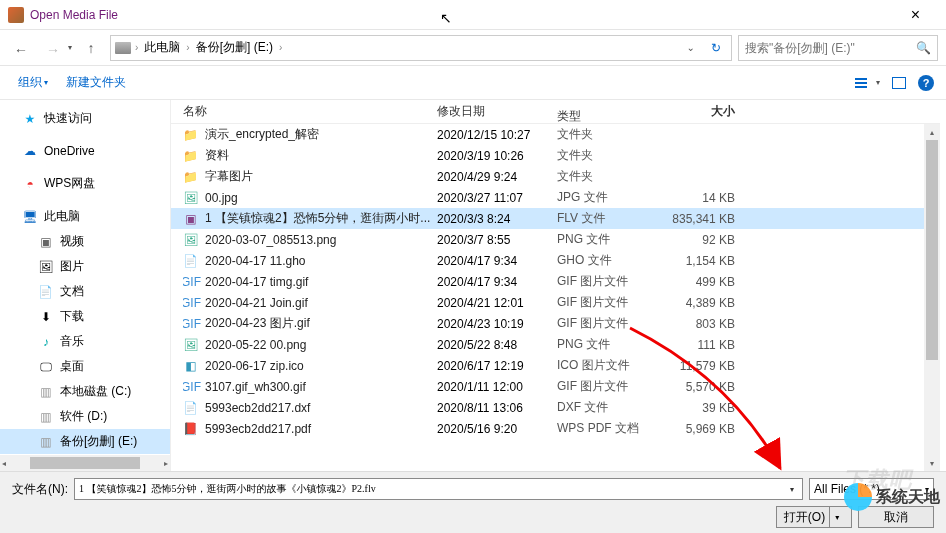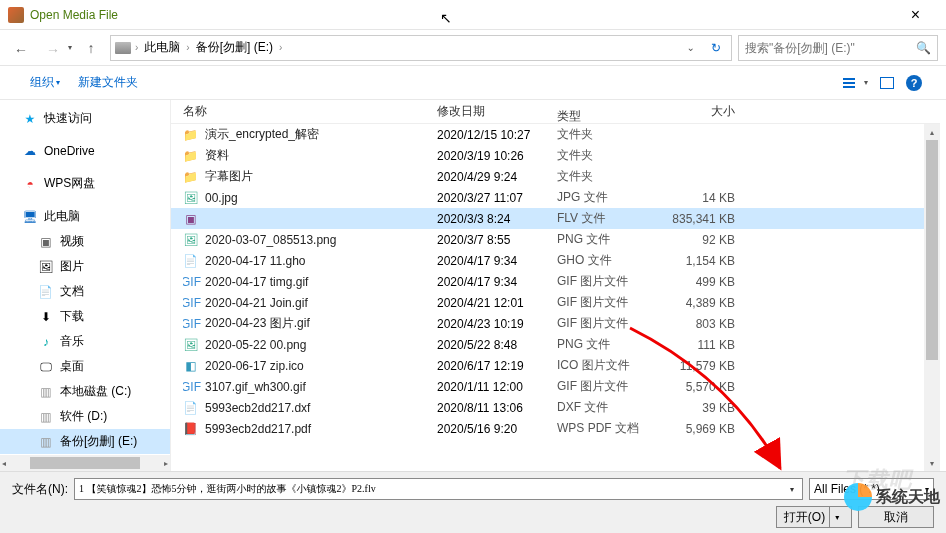--- a/index.html
+++ b/index.html
@@ -1,38 +1,38 @@
 <!DOCTYPE html>
 <html><head>
 <meta charset="utf-8">
 <style>
 * { box-sizing: border-box; margin: 0; padding: 0; font-family: "Microsoft YaHei", "Segoe UI", sans-serif; font-size: 12px; }
 body { width: 946px; height: 533px; background: #fff; position: relative; overflow: hidden; }
 
 .titlebar { height: 30px; display: flex; align-items: center; padding: 0 8px; border-bottom: 1px solid #e5e5e5; }
 .titlebar .app-icon { width: 16px; height: 16px; margin-right: 6px; background: linear-gradient(135deg,#d63,#963); border-radius:2px; }
-.titlebar .title { flex: 1; font-size: 12px; color: #4d7c0f; }
+.titlebar .title { flex: 1; font-size: 12px; color: #701a75; }
 .titlebar .close { width: 45px; text-align: center; font-size: 16px; color: #000; cursor: pointer; }
 
 .navbar { height: 36px; display: flex; align-items: center; padding: 0 8px; gap: 6px; border-bottom: 1px solid #e5e5e5; }
 .nav-btn { width: 26px; height: 26px; display:flex; align-items:center; justify-content:center; color:#555; font-size:14px; cursor:pointer; border-radius:2px; }
 .nav-btn.disabled { color:#bbb; }
 .nav-dd { font-size:8px; color:#555; margin-left:-4px; }
 .addr { flex:1; display:flex; align-items:center; height:26px; border:1px solid #ccc; padding:0 4px; gap:4px; background:#fff; }
 .addr .disk-icon { width:16px; height:12px; background:linear-gradient(#bbb,#888); border-radius:1px; }
 .addr .sep { color:#888; font-size:10px; }
 .addr .crumb { color:#000; padding: 2px 2px; cursor:pointer; }
 .addr .spacer { flex:1; }
 .addr .dd { color:#555; font-size:10px; padding:0 6px; cursor:pointer; }
 .addr .refresh { color:#0066cc; padding:0 6px; cursor:pointer; }
 .search { width:200px; height:26px; border:1px solid #ccc; display:flex; align-items:center; padding:0 6px; background:#fff; }
 .search input { flex:1; border:none; outline:none; color:#888; font-size:12px; background:transparent; }
 .search .sicon { color:#555; cursor:pointer; }
 
-.toolbar { height: 34px; display:flex; align-items:center; padding:0 24px; gap:6px; border-bottom:1px solid #e8e8e8; background:#fff; }
+.toolbar { height: 34px; display:flex; align-items:center; padding:0 12px; gap:6px; border-bottom:1px solid #e8e8e8; background:#fff; }
 .toolbar .tb-item { color:#0066cc; padding:4px 6px; cursor:pointer; display:flex; align-items:center; gap:2px;}
 .toolbar .tb-item .tri { font-size:8px; }
 .toolbar .tb-spacer { flex:1; }
 .toolbar .tb-icon { width:26px; height:22px; display:flex; align-items:center; justify-content:center; color:#0066cc; cursor:pointer; }
 .tb-icon.view { position:relative; }
 .tb-icon.view::before { content:""; width:12px; height:10px; background:repeating-linear-gradient(#0066cc,#0066cc 2px,transparent 2px,transparent 4px); }
 .tb-icon.pane::before { content:""; width:12px; height:10px; border:1px solid #0066cc; background:linear-gradient(90deg,transparent 50%,#0066cc 50%,#0066cc 52%,transparent 52%); }
 
 .main { position:absolute; top:100px; bottom:62px; left:0; right:6px; display:flex; }
 .sidebar { width:170px; padding:6px 0; overflow:hidden; background:#fff; }
@@ -49,21 +49,21 @@
 .ic-video { color:#666; }
 .ic-doc{ color:#555; }
 .side-item .si-label { color:#000; }
 .side-scroll { position:absolute; left:0; bottom:0; width:170px; height:16px; background:#f1f1f1; display:flex; align-items:center; justify-content:space-between; padding:0 2px;}
 .side-scroll .thumb { height:12px; background:#c1c1c1; width:110px; margin:0 auto; }
 .side-scroll .arrow { font-size:8px; color:#666; }
 
 .filepane { flex:1; display:flex; flex-direction:column; background:#fff; border-left:1px solid #eee; }
 .cols { display:flex; height:24px; align-items:center; border-bottom:1px solid #eee; padding-left:12px; }
 .col { color:#333; font-size:12px; padding-right:8px; }
-.col.name { width:254px; } .col.date { width:120px; } .col.type { width:104px;margin-top:9px; } .col.size{ width:102px; text-align:right; padding-right:28px;}
+.col.name { width:254px; } .col.date { width:120px; } .col.type { width:104px;margin-top:9px; } .col.size{ width:102px; text-align:right; padding-right:28px;font-weight:bold;}
 
 .rows { flex:1; overflow:hidden; position:relative; }
 .row { display:flex; align-items:center; height:21px; padding-left:12px; cursor:pointer; }
 .row.selected { background:#cde8ff; }
 .row .c { color:#222; font-size:12px; white-space:nowrap; overflow:hidden; text-overflow:ellipsis; }
 .row .c.name { width:254px; display:flex; align-items:center; gap:6px; }
 .row .c.date { width:120px; color:#000000; }
 .row .c.type { width:104px; color:#555; }
 .row .c.size { width:102px; text-align:right; color:#555; padding-right:28px;}
 .fi { width:16px; height:16px; display:inline-flex; align-items:center; justify-content:center; }
@@ -251,20 +251,21 @@
             <span class="fi img">🖼</span>
             <span>00.jpg</span>
           </div>
           <div class="c date">2020/3/27 11:07</div>
           <div class="c type">JPG 文件</div>
           <div class="c size">14 KB</div>
         </div>
         <div class="row selected">
           <div class="c name">
             <span class="fi video">▣</span>
+            <span>1 【笑镇惊魂2】恐怖5分钟，逛街两小时...</span>
           </div>
           <div class="c date">2020/3/3 8:24</div>
           <div class="c type">FLV 文件</div>
           <div class="c size">835,341 KB</div>
         </div>
         <div class="row">
           <div class="c name">
             <span class="fi img">🖼</span>
             <span>2020-03-07_085513.png</span>
           </div>

